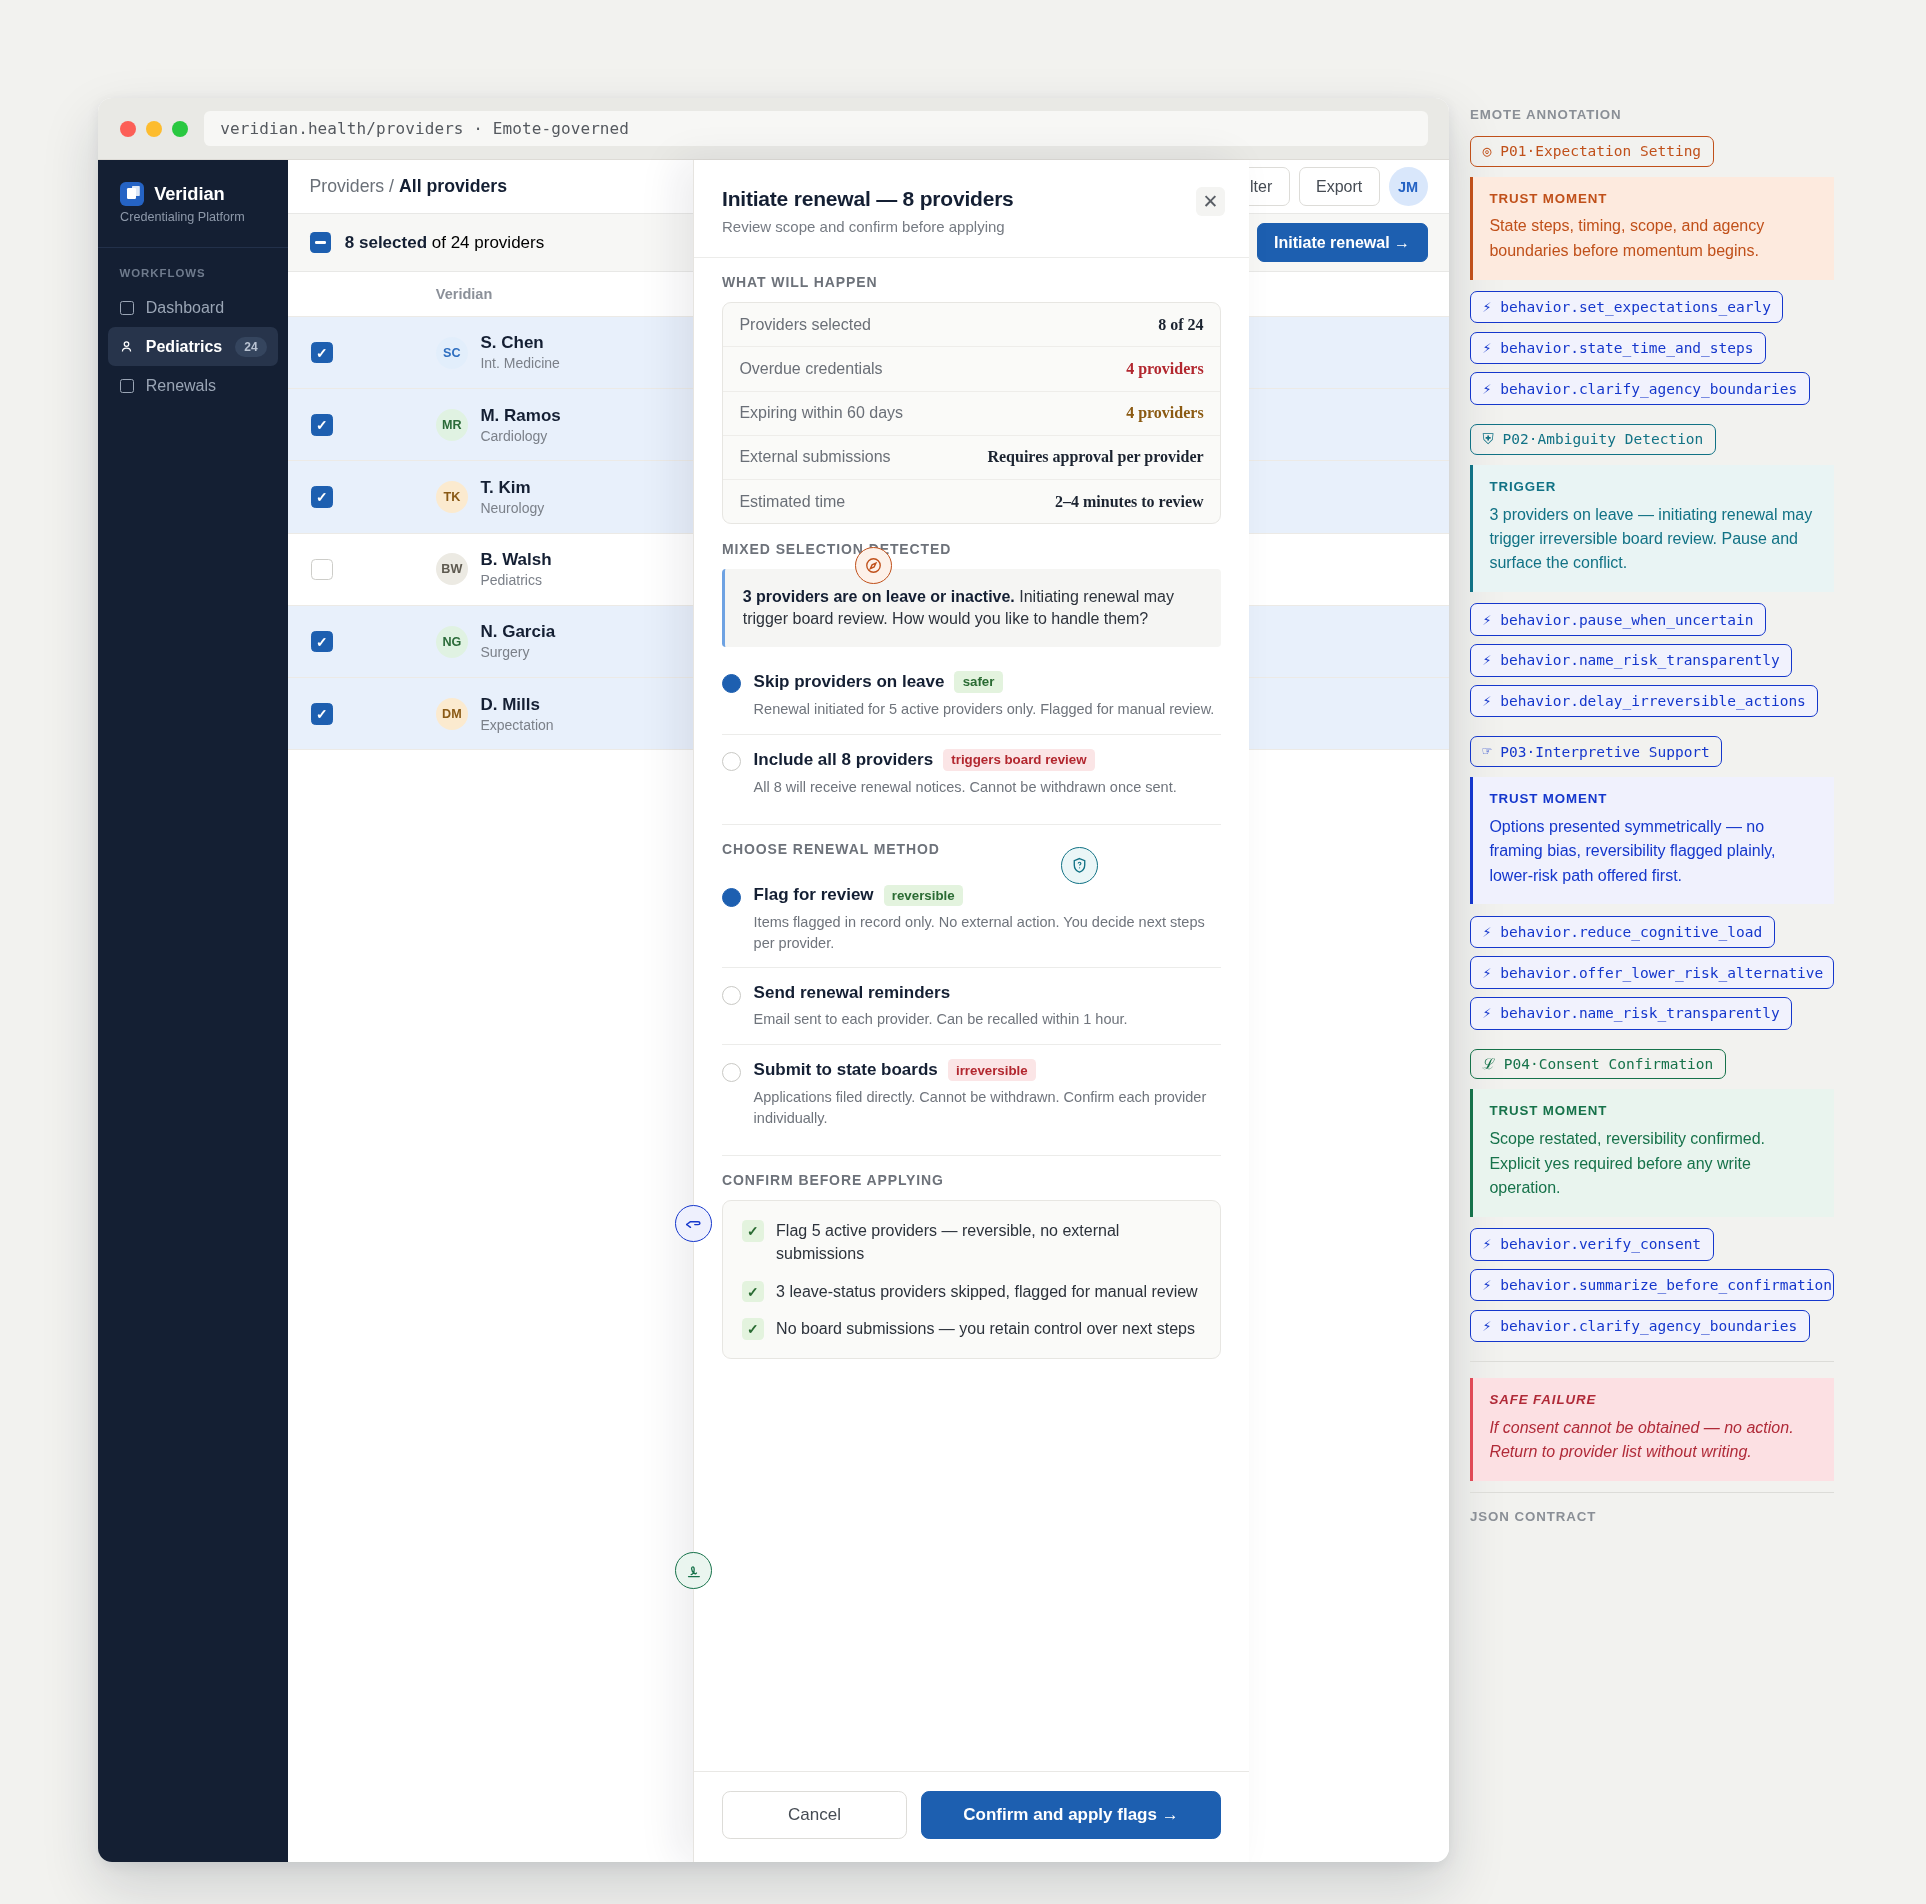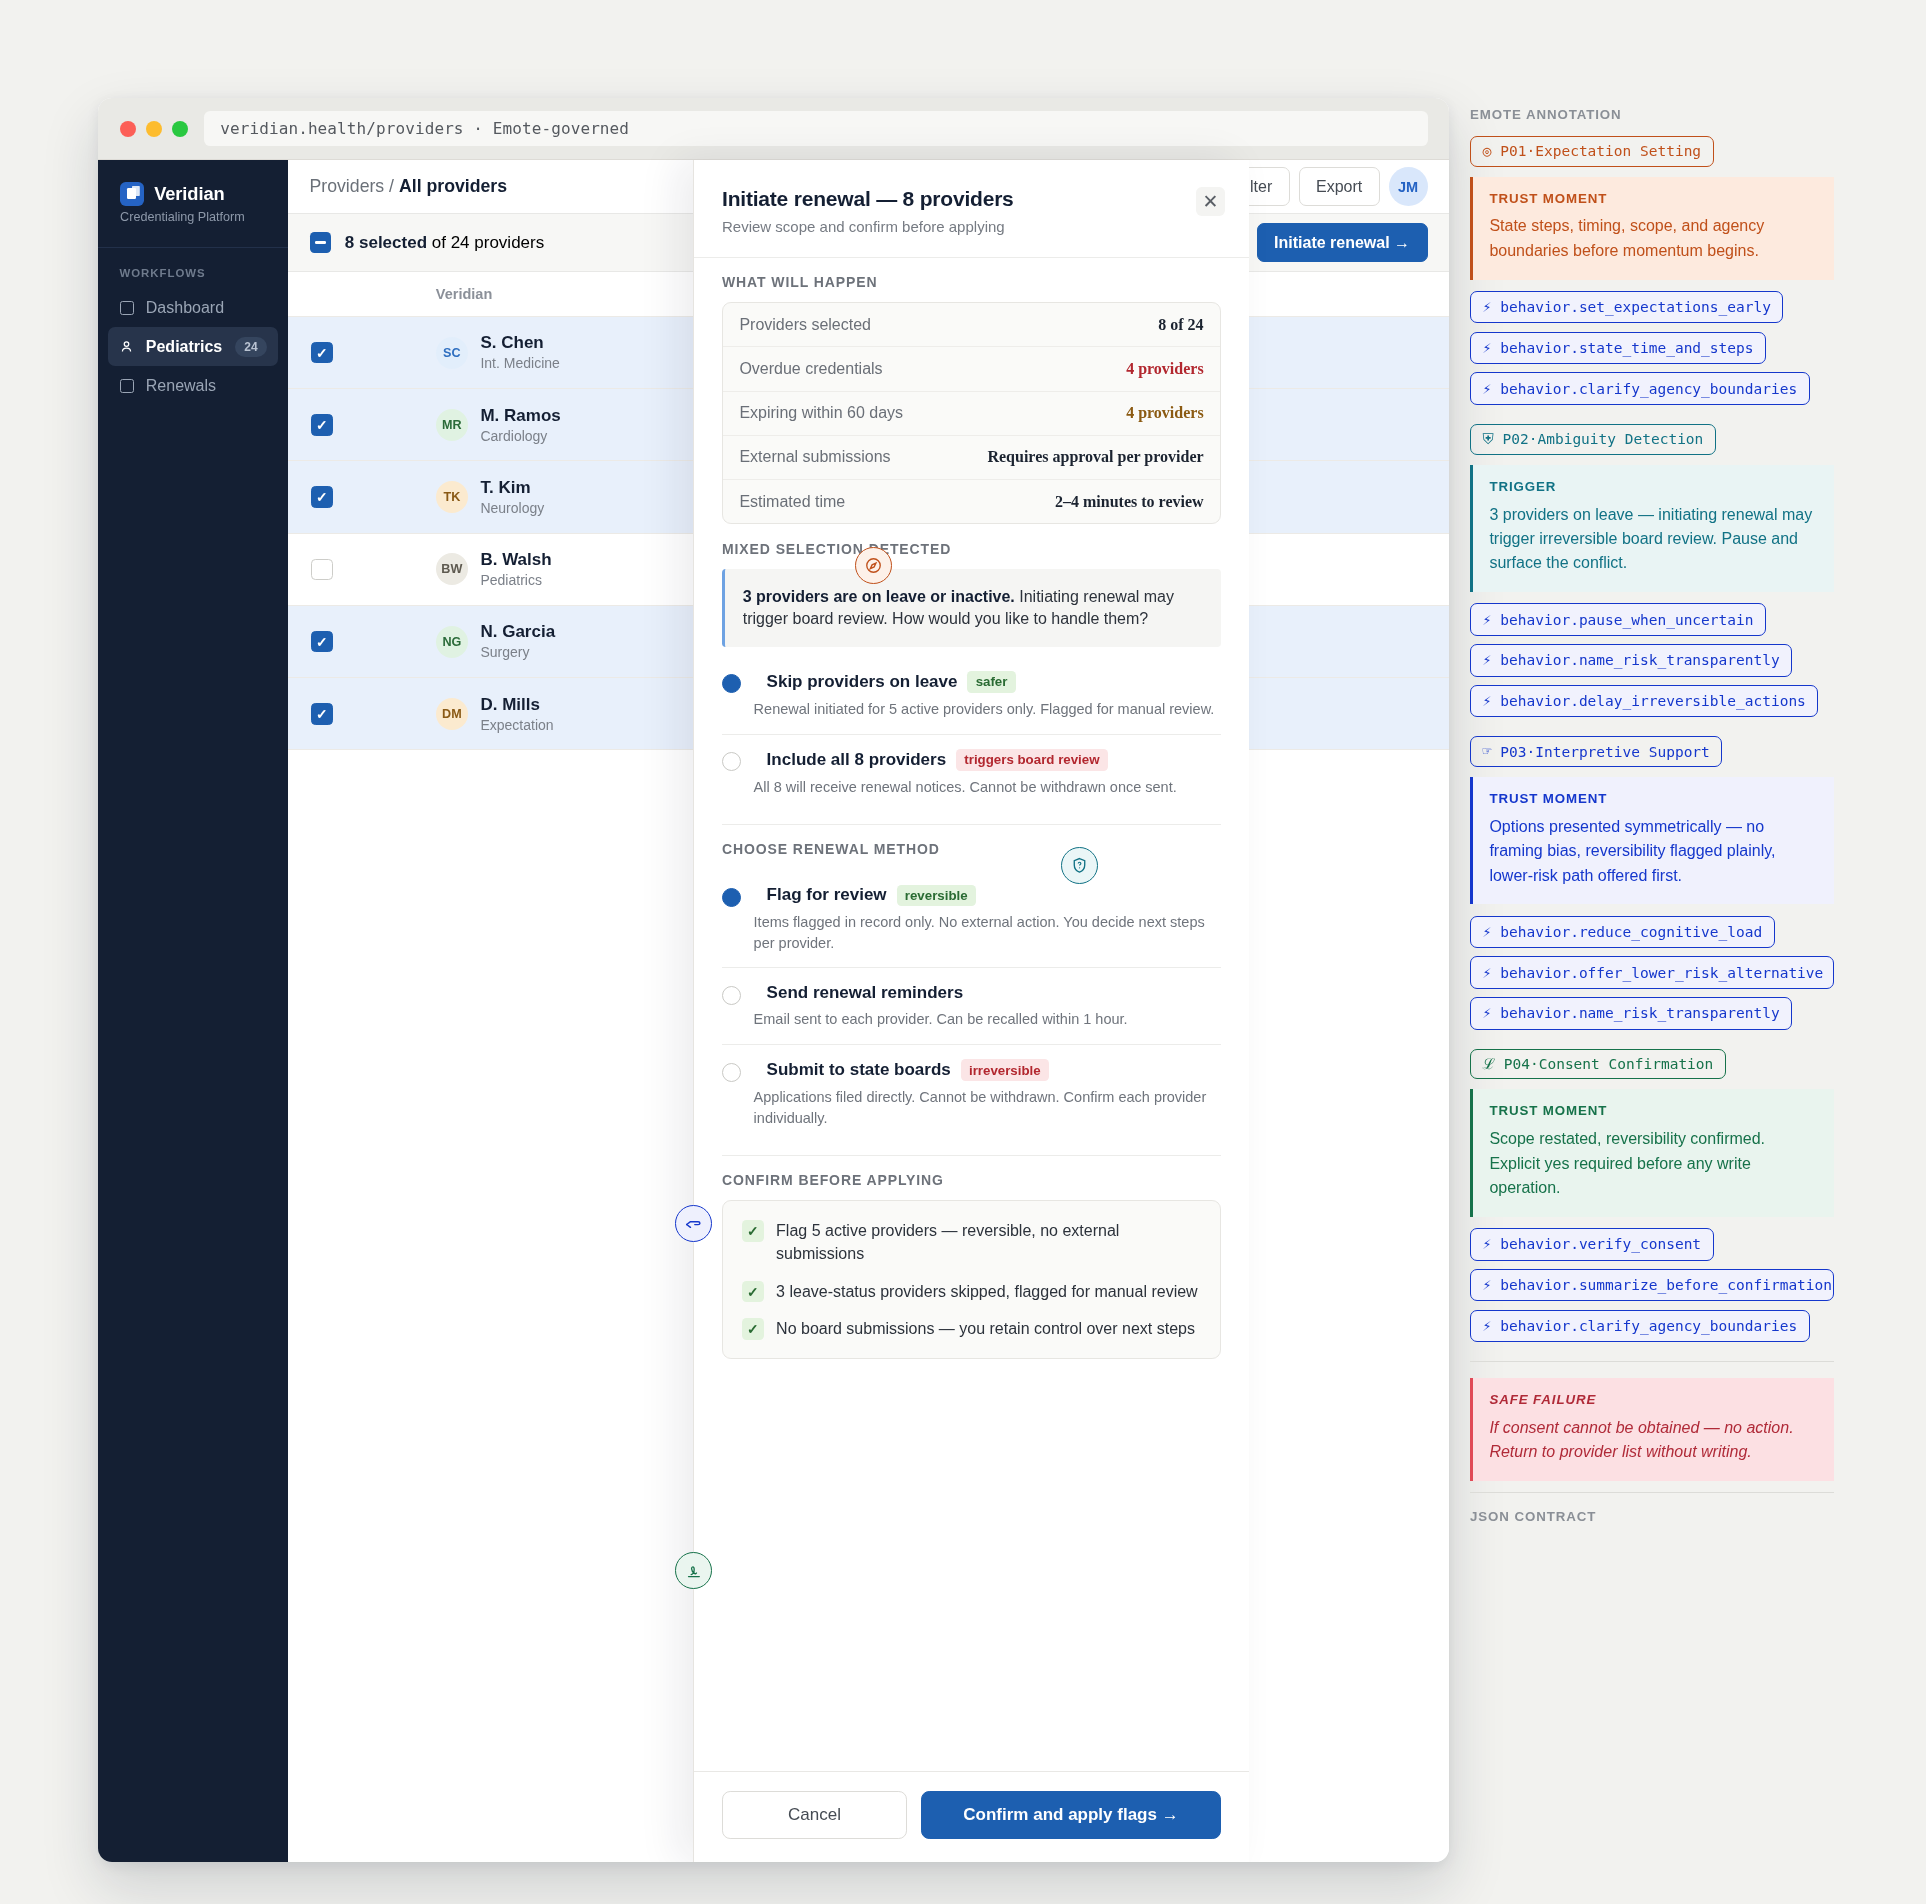--- a/index.html
+++ b/index.html
@@ -179,21 +179,21 @@
   }
   .callout b { font-weight: 700; color: #141f33; }
 
   .optrow { display: flex; gap: 12.6px; padding: 15px 0 14px; }
   .radio {
     width: 19px; height: 19px; border-radius: 50%; border: 1.6px solid #c9c9c5;
     flex: 0 0 19px; margin-top: 3.2px; background: #fff;
   }
   .radio.on { background: #1d5fb0; border-color: #1d5fb0; }
   .opt-t { display: flex; align-items: center; gap: 10px; flex-wrap: wrap; }
-  .opt-label { font-size: 17px; font-weight: 700; color: #141f33; margin-left: 13px; }
+  .opt-label { font-size: 17px; font-weight: 700; color: #141f33; }
   .tag { font-size: 13.3px; padding: 3.2px 8.2px; border-radius: 4.4px; font-weight: 600; }
   .tag.safe { background: #e3f3de; color: #2a6b33; }
   .tag.warn { background: #fbe5e6; color: #b2272f; }
   .opt-d { font-size: 14.5px; color: #6f747c; margin-top: 6.3px; line-height: 1.42; }
 
   .confbox { border: 0.6px solid #e7e6e2; border-radius: 8.9px; background: #fafaf8; padding: 17.7px 19px; }
   .cfrow { display: flex; gap: 12.6px; margin-bottom: 14px; }
   .cfrow:last-child { margin-bottom: 0; }
   .cfchk {
     width: 21.5px; height: 21.5px; border-radius: 4.4px; background: #e3f3de; color: #2a6b33;

